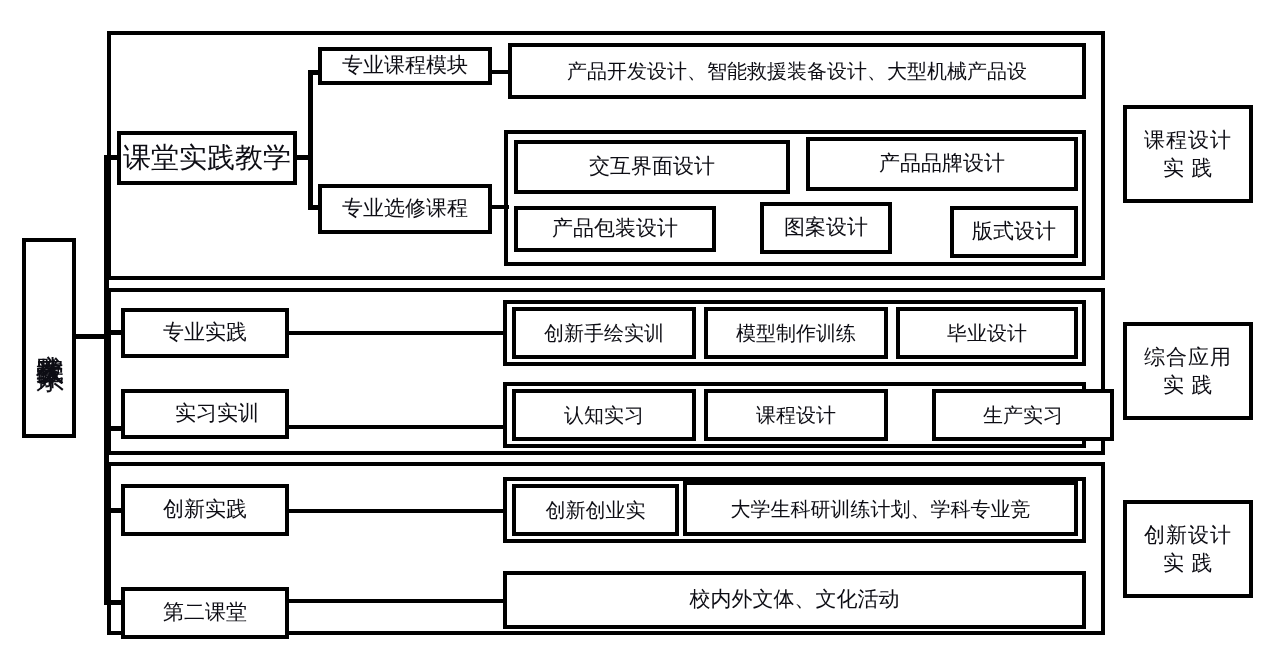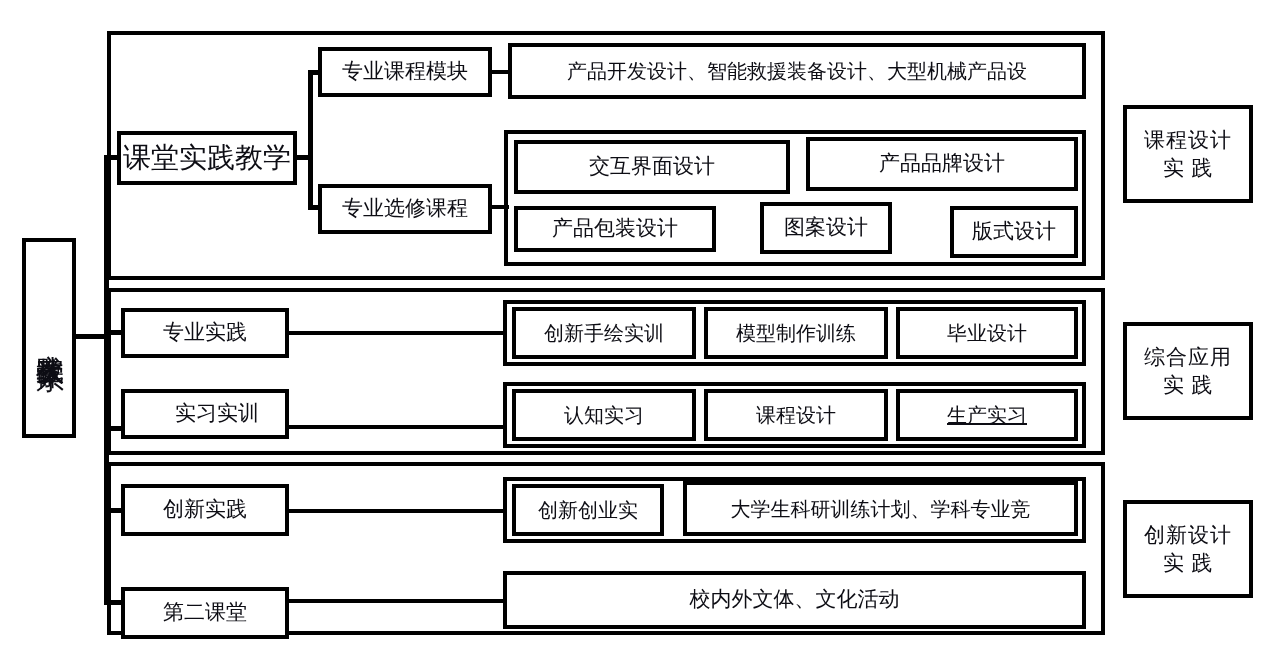--- a/index.html
+++ b/index.html
@@ -56,21 +56,21 @@
 
   <div class="line" style="left:104px;top:155px;width:18px;height:5px;"></div>
 
   <div class="box bd-thick fs-22" style="left:117px;top:131px;width:180px;height:54px;">课堂实践教学</div>
 
   <div class="line" style="left:296px;top:155px;width:16px;height:5px;"></div>
   <div class="line" style="left:308px;top:70px;width:5px;height:140px;"></div>
   <div class="line" style="left:308px;top:70px;width:16px;height:5px;"></div>
   <div class="line" style="left:308px;top:205px;width:16px;height:5px;"></div>
 
-  <div class="box bd-thick fs-21" style="left:318px;top:47px;width:174px;height:50px;">专业课程模块</div>
+  <div class="box bd-thick fs-21" style="left:318px;top:47px;width:174px;height:38px;">专业课程模块</div>
 
   <div class="box bd-thick fs-21" style="left:318px;top:184px;width:174px;height:50px;">专业选修课程</div>
 
   <div class="line" style="left:491px;top:70px;width:18px;height:4px;"></div>
   <div class="line" style="left:491px;top:205px;width:18px;height:4px;"></div>
 
   <div class="box bd-thick fs-20" style="left:508px;top:43px;width:578px;height:56px;">产品开发设计、智能救援装备设计、大型机械产品设</div>
 
   <div class="frame bd-thick" style="left:504px;top:130px;width:582px;height:136px;"></div>
 
@@ -98,33 +98,33 @@
   <div class="box bd-thick fs-20" style="left:704px;top:307px;width:184px;height:52px;">模型制作训练</div>
   <div class="box bd-thick fs-20" style="left:896px;top:307px;width:182px;height:52px;">毕业设计</div>
 
   <div class="line" style="left:104px;top:426px;width:22px;height:5px;"></div>
   <div class="box bd-thick fs-21" style="left:121px;top:389px;width:168px;height:50px;padding-left:24px;">实习实训</div>
   <div class="line" style="left:289px;top:425px;width:216px;height:4px;"></div>
 
   <div class="frame bd-thick" style="left:503px;top:382px;width:583px;height:66px;"></div>
   <div class="box bd-thick fs-20" style="left:512px;top:389px;width:184px;height:52px;">认知实习</div>
   <div class="box bd-thick fs-20" style="left:704px;top:389px;width:184px;height:52px;">课程设计</div>
-  <div class="box bd-thick fs-20" style="left:896px;top:389px;width:182px;height:52px;text-decoration:underline;">生产实习</div>
+  <div class="box bd-thick fs-20" style="left:932px;top:389px;width:182px;height:52px;">生产实习</div>
 
   <div class="box bd-thick fs-21 two-line sp" style="left:1123px;top:322px;width:130px;height:98px;">综合应用
 实    践</div>
 
   <div class="frame bd-thick" style="left:107px;top:462px;width:998px;height:173px;"></div>
 
   <div class="line" style="left:104px;top:508px;width:22px;height:5px;"></div>
   <div class="box bd-thick fs-21" style="left:121px;top:484px;width:168px;height:52px;">创新实践</div>
   <div class="line" style="left:289px;top:509px;width:216px;height:4px;"></div>
 
   <div class="frame bd-thick" style="left:503px;top:477px;width:583px;height:66px;"></div>
-  <div class="box bd-thick fs-20" style="left:512px;top:484px;width:152px;height:52px;font-family:Liberation Serif, serif;">创新创业实</div>
+  <div class="box bd-thick fs-20" style="left:512px;top:484px;width:167px;height:52px;font-family:Liberation Serif, serif;">创新创业实</div>
   <div class="box bd-thick fs-20" style="left:683px;top:481px;width:395px;height:55px;">大学生科研训练计划、学科专业竞</div>
 
   <div class="line" style="left:104px;top:600px;width:22px;height:5px;"></div>
   <div class="box bd-thick fs-21" style="left:121px;top:575px;width:168px;height:52px;margin-top:12px;">第二课堂</div>
   <div class="line" style="left:289px;top:599px;width:216px;height:4px;"></div>
 
   <div class="box bd-thick fs-21" style="left:503px;top:571px;width:583px;height:58px;">校内外文体、文化活动</div>
 
   <div class="box bd-thick fs-21 two-line sp" style="left:1123px;top:500px;width:130px;height:98px;">创新设计
 实    践</div>

